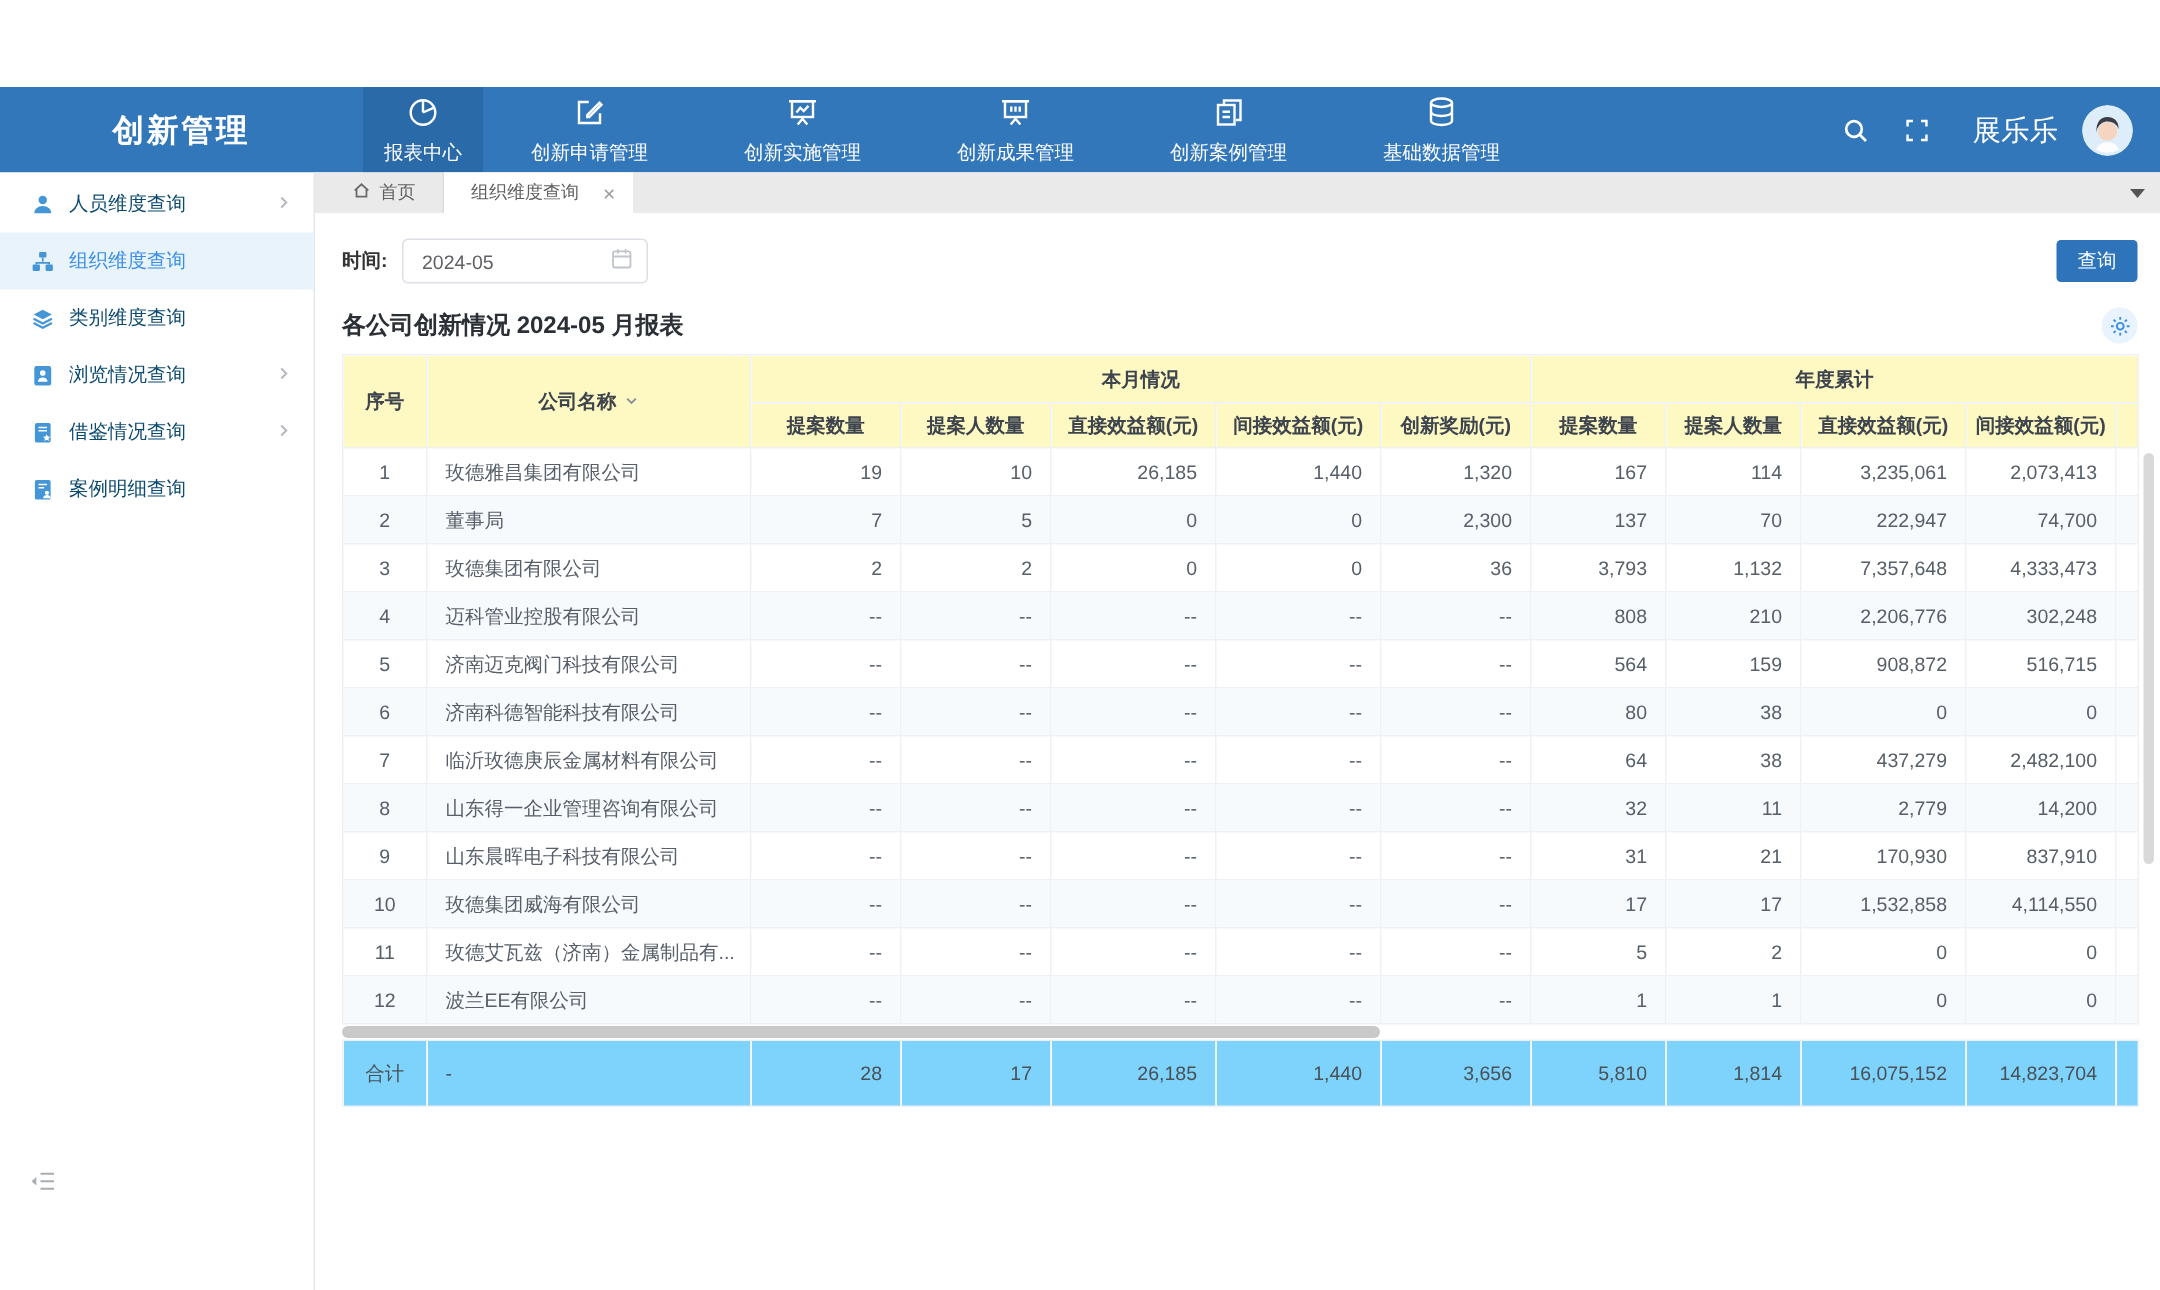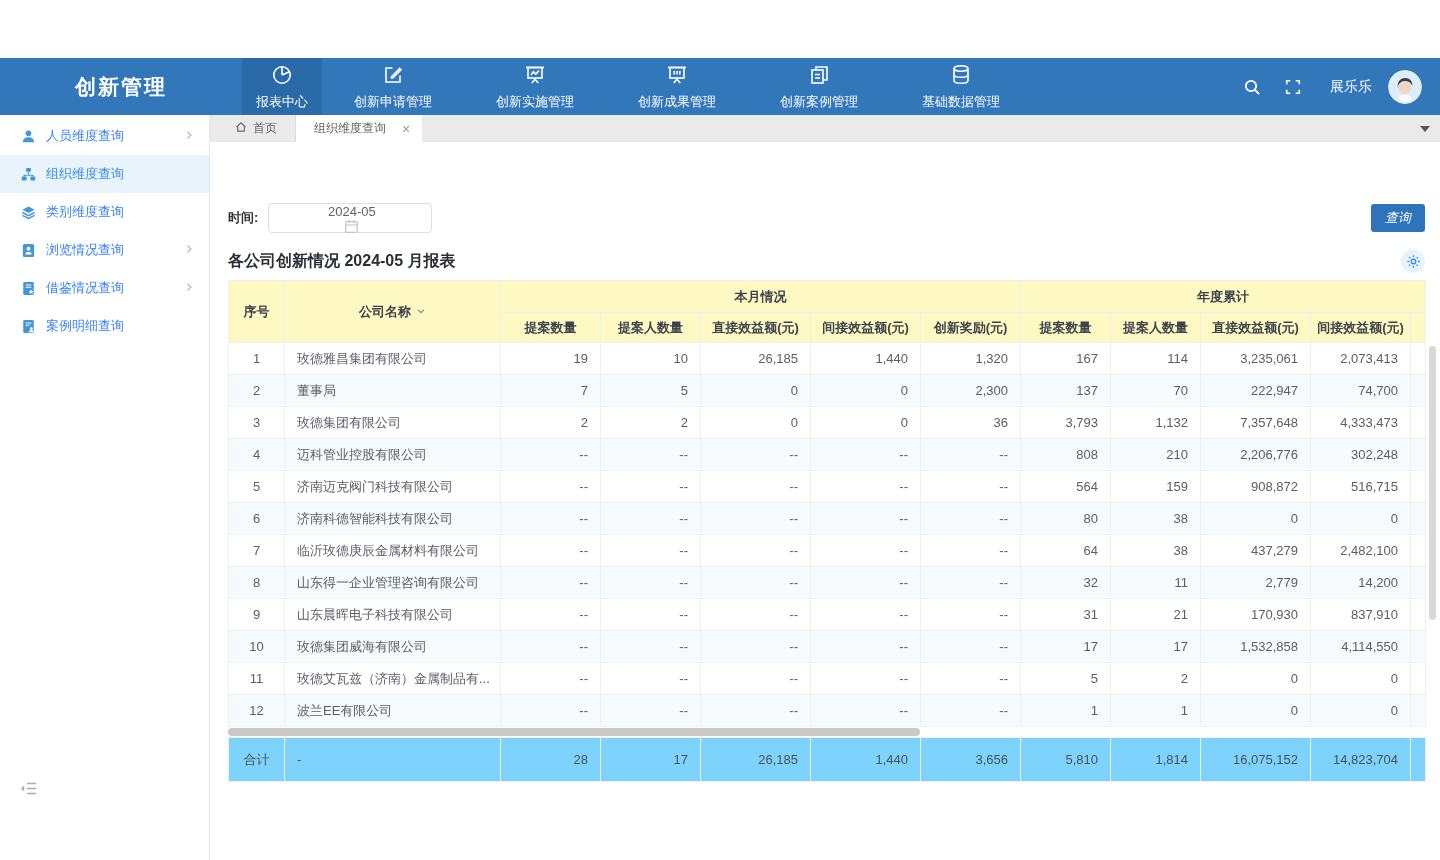--- a/index.html
+++ b/index.html
@@ -10,46 +10,46 @@
 
   
   .header { height:57px; background:#3377bb; display:flex; align-items:stretch; }
   .logo { width:242px; display:flex; align-items:center; justify-content:center; color:#fff; font-size:21px; font-weight:bold; letter-spacing:2px; }
   .nav { display:flex; }
   .nav-item { display:flex; flex-direction:column; align-items:center; justify-content:center; gap:6px; color:#fff; font-size:13px; width:142px; cursor:pointer; }
   .nav-item.active { background:#2b6aa9; width:80px; }
   .nav-item svg { display:block; }
   .header-right { margin-left:auto; display:flex; align-items:center; padding-right:18px; }
   .hr-icon { margin-right:22px; cursor:pointer; display:flex; }
-  .username { color:#fff; font-size:14px; margin:0 16px 0 28px; }
+  .username { color:#fff; font-size:19px; margin:0 16px 0 28px; }
   .avatar { width:34px; height:34px; border-radius:50%; overflow:hidden; cursor:pointer; }
 
   
   .body { display:flex; height:745px; }
   .sidebar { width:210px; min-width:210px; border-right:1px solid #e4e7eb; position:relative; background:#fff; padding-top:2px; }
-  .side-item { height:38px; display:flex; align-items:center; padding:0 14px 0 20px; font-size:13px; color:#3b82f6; cursor:pointer; gap:10px; }
+  .side-item { height:38px; display:flex; align-items:center; padding:0 14px 0 20px; font-size:13px; color:#0c4a6e; cursor:pointer; gap:10px; }
   .side-item.active { background:#e9f3fc; color:#3a8ee6; }
   .side-icon { width:16px; display:flex; justify-content:center; }
   .side-label { flex:1; }
   .collapse-btn { position:absolute; left:20px; bottom:60px; cursor:pointer; }
 
   .main { flex:1; display:flex; flex-direction:column; background:#fff; min-width:0; }
   .tabbar { height:27px; background:#eaeaea; display:flex; align-items:stretch; position:relative; flex:none; }
   .tab { display:flex; align-items:center; gap:6px; padding:0 18px; font-size:12px; color:#5f5f5f; cursor:pointer; }
   .tab.home { border-right:1px solid #dcdcdc;padding-left:25px; }
   .tab.active { background:#ffffff; padding-right:12px; }
   .tab-close { color:#9a9a9a; font-size:14px; margin-left:10px; line-height:1; }
   .tab-caret { position:absolute; right:10px; top:11px; width:0; height:0; border-left:5px solid transparent; border-right:5px solid transparent; border-top:6px solid #555; cursor:pointer; }
 
-  .content { flex:1; padding:17px 15px 0 18px; position:relative;margin-top:44px; }
+  .content { flex:1; padding:17px 15px 0 18px; position:relative; }
   .filter-row { display:flex; align-items:center; height:30px; }
   .filter-label { font-size:13px; font-weight:bold; color:#333; margin-right:10px; }
-  .date-input { width:164px; height:30px; border:1px solid #dcdfe6; border-radius:4px; display:flex; align-items:center; padding:0 9px 0 12px; font-size:13px; color:#606266; background:#fff; cursor:pointer;flex-direction:column; }
+  .date-input { width:164px; height:30px; border:1px solid #dcdfe6; border-radius:4px; display:flex; align-items:center; padding:0 9px 0 12px; font-size:13px; color:#606266; background:#fff; cursor:pointer; }
   .date-value { flex:1; }
-  .query-btn { margin-left:auto; width:54px; height:28px; background:#2d74ba; color:#fff; font-size:13px; border:none; border-radius:3px; cursor:pointer; font-family:inherit;font-style:italic; }
+  .query-btn { margin-left:auto; width:54px; height:28px; background:#2d74ba; color:#fff; font-size:13px; border:none; border-radius:3px; cursor:pointer; font-family:inherit; }
 
   .title-row { display:flex; align-items:center; margin-top:17px; height:22px; }
   .report-title { font-size:16px; font-weight:bold; color:#2b2f36; }
   .gear-btn { margin-left:auto; width:24px; height:24px; border-radius:50%; background:#e9f3fd; display:flex; align-items:center; justify-content:center; cursor:pointer; }
 
   
   .table-wrap { margin-top:8px; position:relative; width:1197px; }
   table { border-collapse:collapse; table-layout:fixed; width:1197px; font-size:13px; color:#57606a; }
   th,td { border:1px solid #edf1f6; overflow:hidden; white-space:nowrap; }
   thead th { background:#fef9c3; color:#3d444d; font-weight:bold; text-align:center; }

